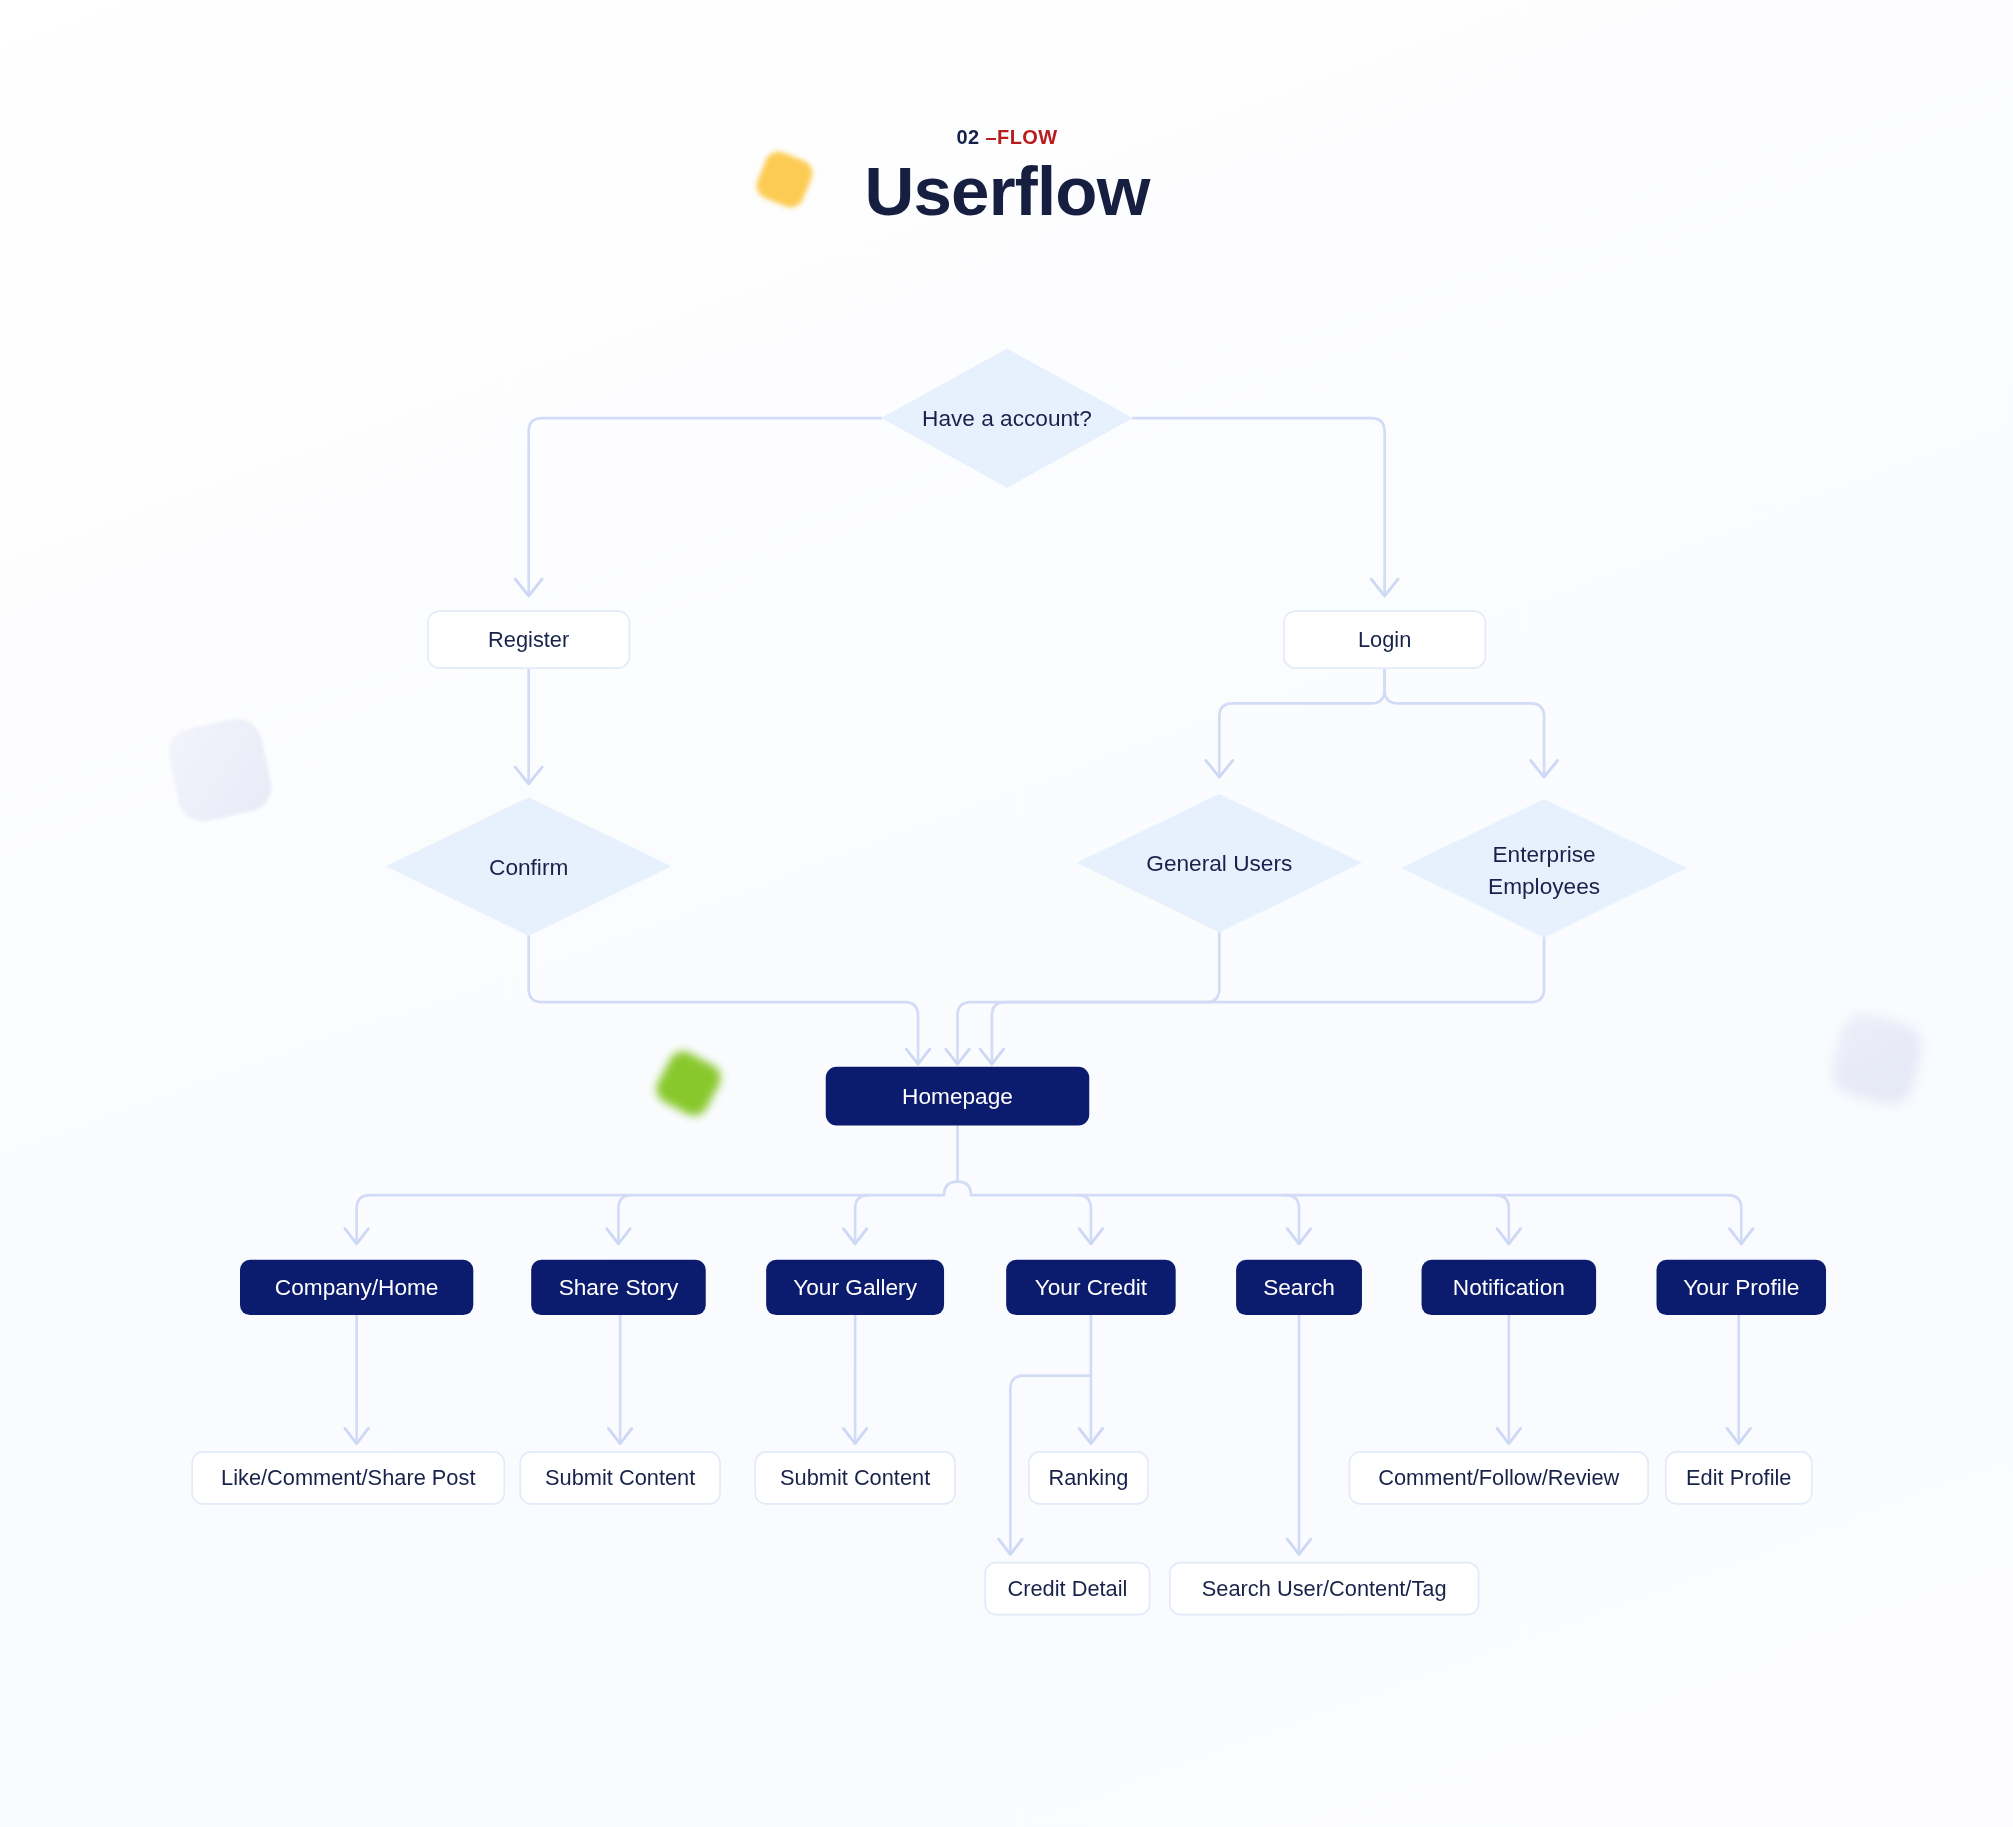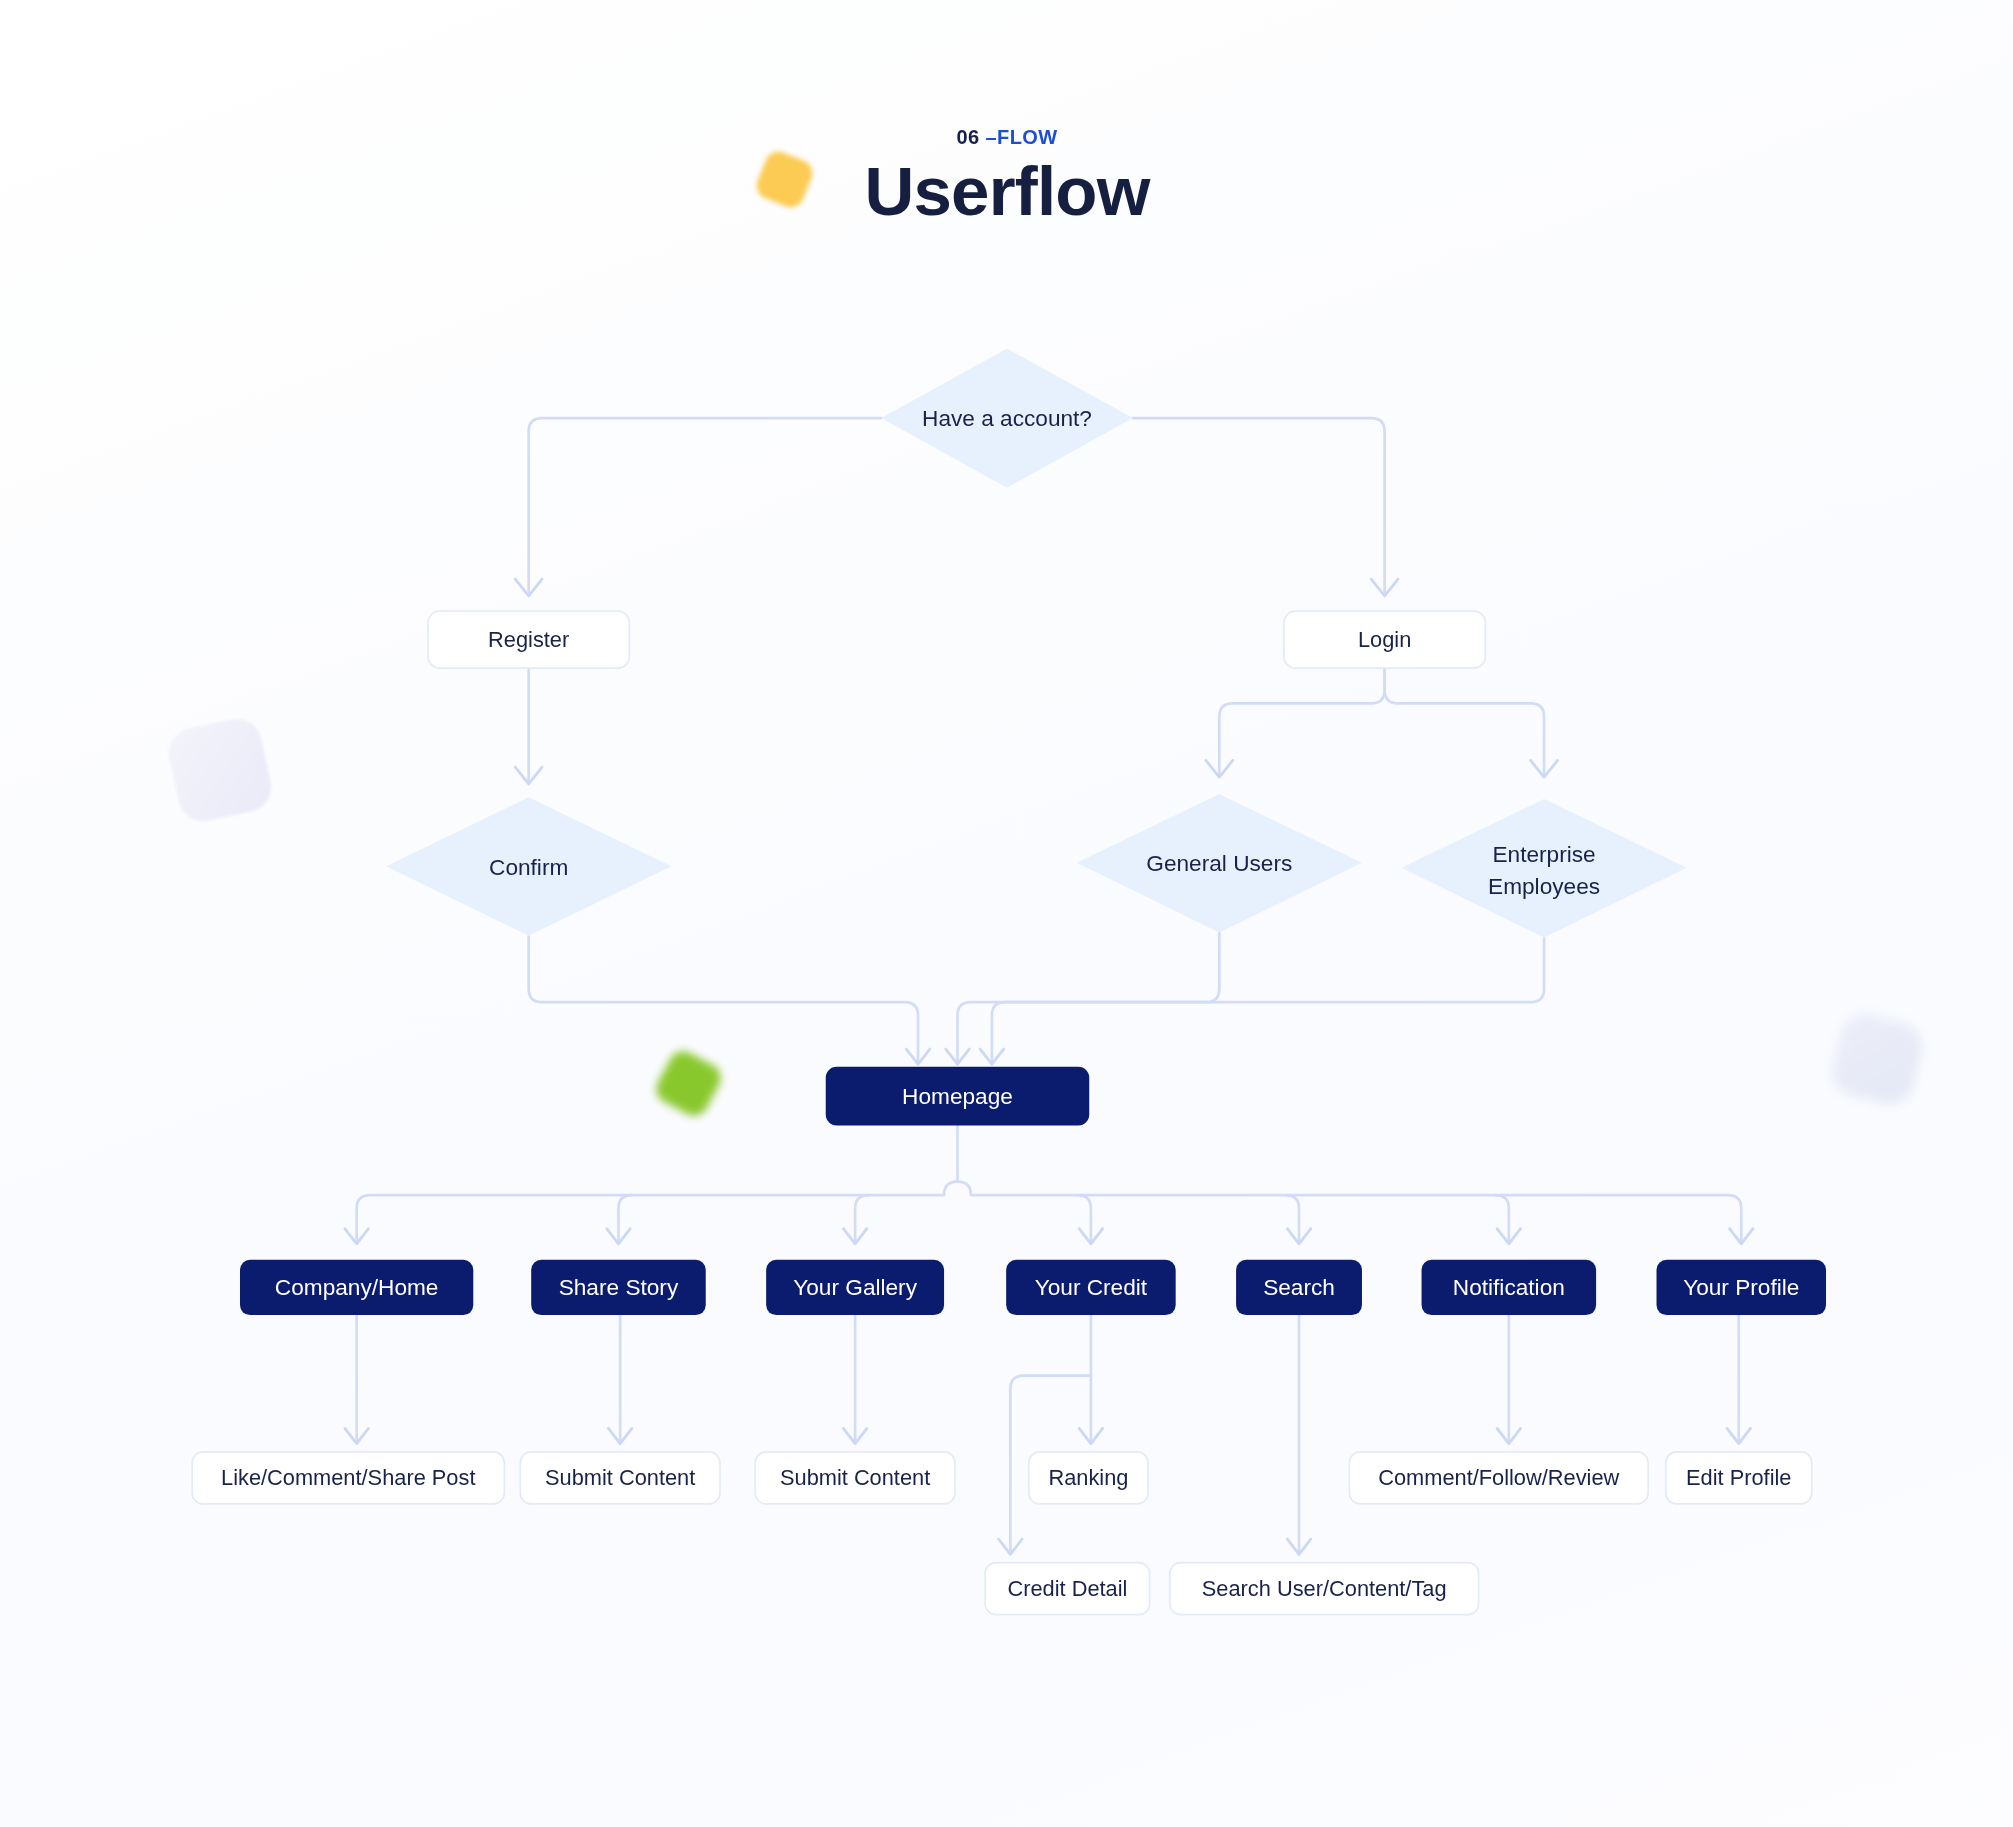--- a/index.html
+++ b/index.html
@@ -61,21 +61,21 @@
     position: absolute;
     left: 0; right: 0; top: 126px;
     text-align: center;
   }
   .eyebrow {
     font-size: 20px;
     font-weight: 700;
     letter-spacing: 0.4px;
   }
   .eyebrow .num { color: #16204a; }
-  .eyebrow .lbl { color: #1d4ed8; font-weight: 600; }
+  .eyebrow .lbl { color: #b91c1c; font-weight: 600; }
   .page-title {
     margin-top: 8px;
     font-size: 69px;
     font-weight: 700;
     color: #161f3f;
     letter-spacing: -0.8px;
     line-height: 1;
   }
 
   
@@ -135,21 +135,21 @@
 </head>
 <body>
 
 <div class="deco deco-yellow"></div>
 <div class="deco deco-lav-left"></div>
 <div class="deco deco-green"></div>
 <div class="deco deco-lav-right"></div>
 
 <div class="header">
   <div class="eyebrow">
-    <span class="num">06</span><span> </span><span class="lbl">–FLOW</span>
+    <span class="num">02</span><span> </span><span class="lbl">–FLOW</span>
   </div>
   <div class="page-title">Userflow</div>
 </div>
 
 <svg id="flow" viewBox="0 0 2400 2178">
 
   <g>
 
     <path class="link" d="M 1050 498 L 646 498 Q 630 498 630 514 L 630 706"></path>
     <path class="arrowhead" d="M 614 690 L 630 710 L 646 690"></path>

